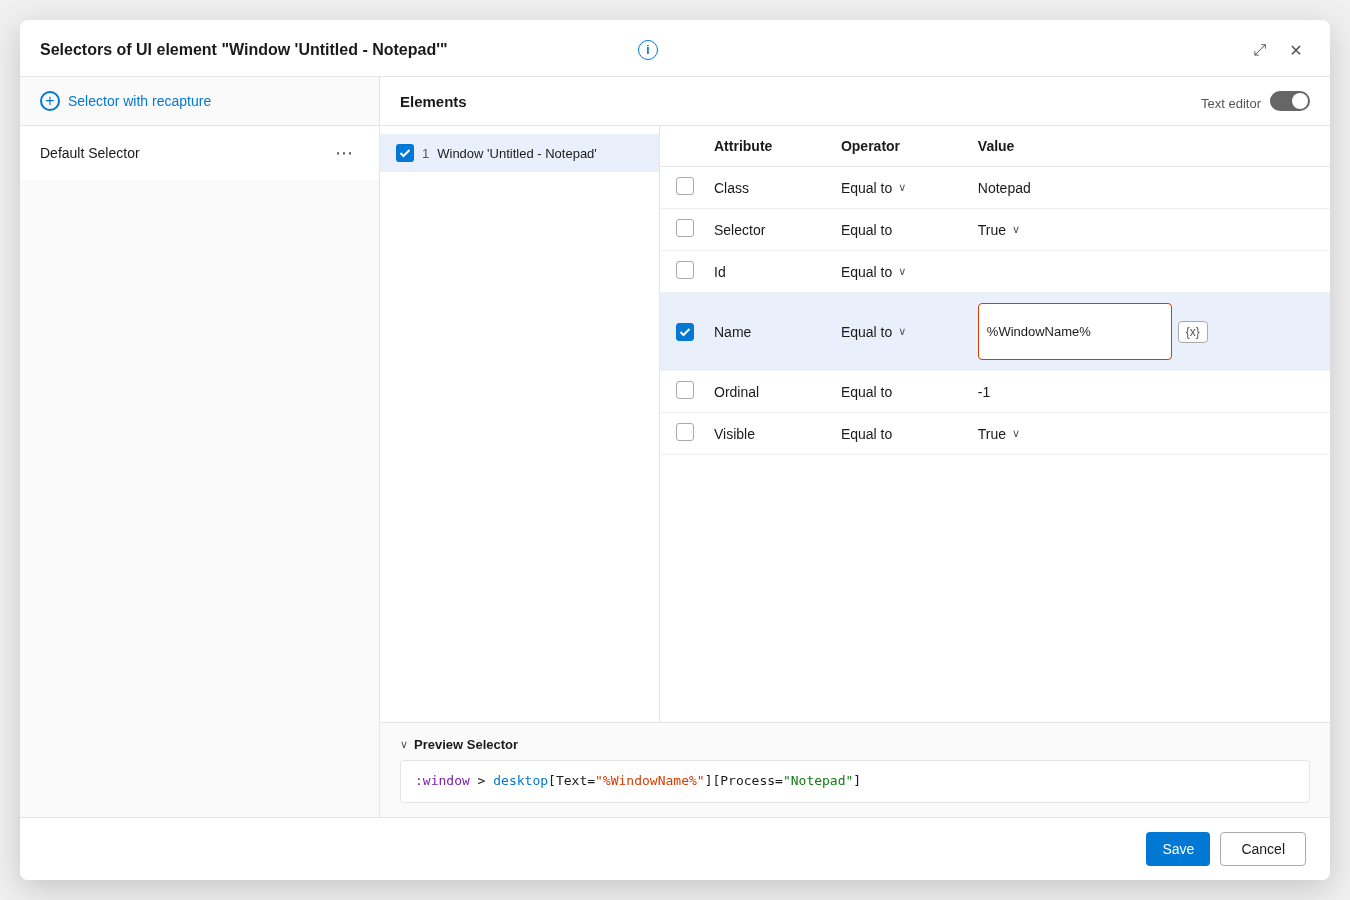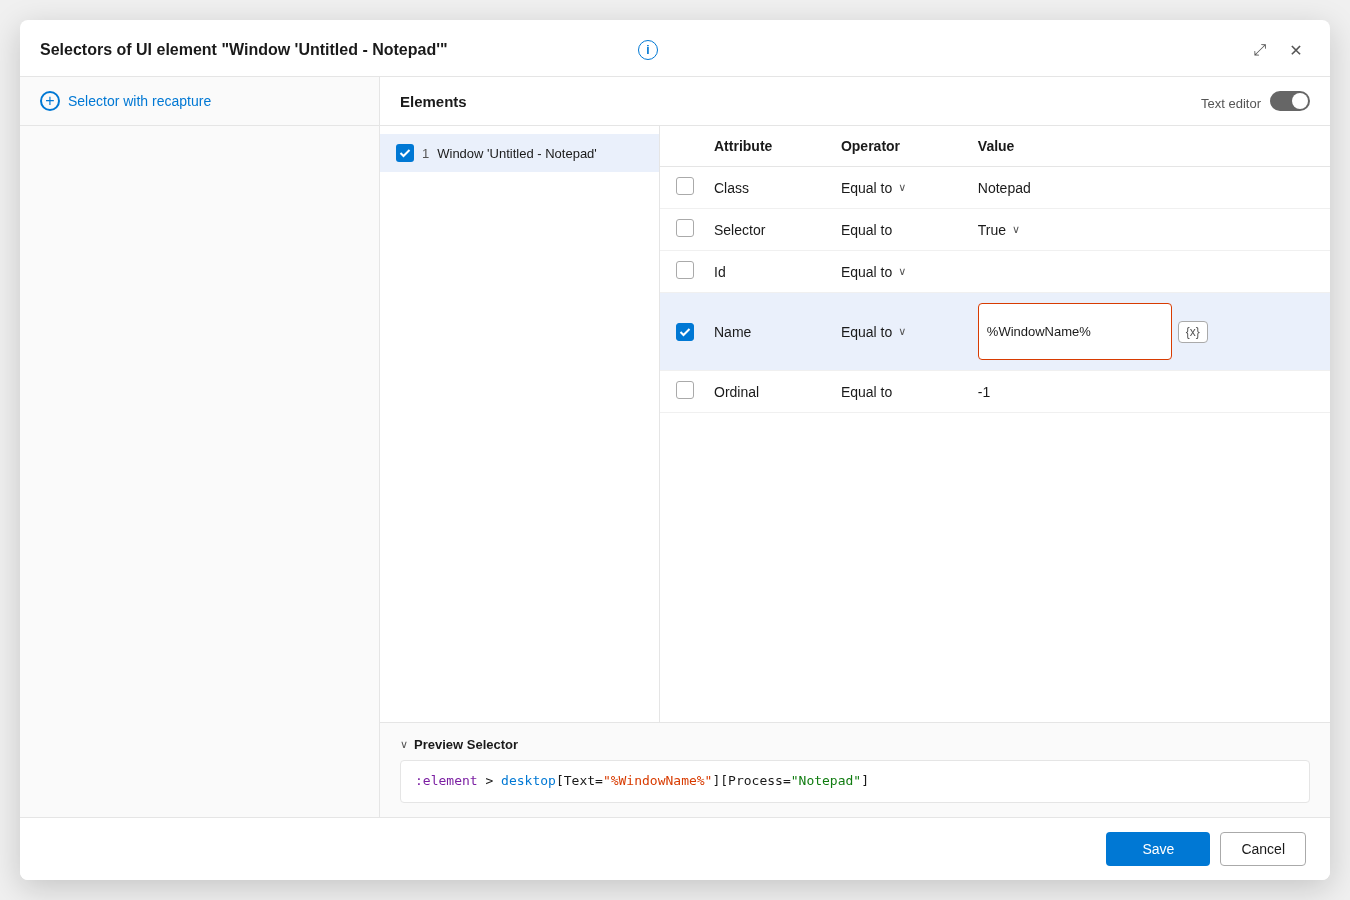--- a/index.html
+++ b/index.html
@@ -346,21 +346,21 @@
       padding: 14px 24px;
       border-top: 1px solid #e5e5e5;
       background: #fff;
       flex-shrink: 0;
     }
     .btn-save {
       background: #0078d4;
       color: #fff;
       border: none;
       border-radius: 4px;
-      padding: 8px 36px;
+      padding: 8px 16px;
       font-size: 14px;
       font-weight: 500;
       cursor: pointer;
     }
     .btn-cancel {
       background: #fff;
       color: #1a1a1a;
       border: 1px solid #aaa;
       border-radius: 4px;
       padding: 8px 20px;
@@ -387,20 +387,24 @@
     </div>
   </div>
 
   <div class="main-content">
 
     <div class="left-panel">
       <button class="add-selector-btn">
         <span class="add-icon">+</span>
         <span>Selector with recapture</span>
       </button>
+      <div class="selector-item">
+        <span class="selector-name">Default Selector</span>
+        <button class="selector-menu-btn">⋯</button>
+      </div>
     </div>
 
     <div class="right-panel">
       <div class="right-header">
         <span class="elements-title">Elements</span>
         <div class="text-editor-toggle">
           <span>Text editor</span>
           <div class="toggle-switch"></div>
         </div>
       </div>
@@ -502,32 +506,47 @@
                     <div class="operator-cell">
                       <span>Equal to</span>
                     </div>
                   </td>
                   <td>
                     <div class="value-cell">
                       <span>-1</span>
                     </div>
                   </td>
                 </tr>
+                <tr>
+                  <td class="checkbox-td"><div class="attr-checkbox"></div></td>
+                  <td>Visible</td>
+                  <td>
+                    <div class="operator-cell">
+                      <span>Equal to</span>
+                    </div>
+                  </td>
+                  <td>
+                    <div class="value-cell">
+                      <span>True</span>
+                      <span class="chevron-icon">∨</span>
+                    </div>
+                  </td>
+                </tr>
               </tbody>
           </table>
         </div>
       </div>
 
       <div class="preview-section">
         <div class="preview-header">
           <span class="preview-chevron">∨</span>
           <span class="preview-title">Preview Selector</span>
         </div>
         <div class="preview-code">
-          <span class="code-purple">:element</span><span> &gt; </span><span class="code-blue">desktop</span><span>[Text=</span><span class="code-orange">"%WindowName%"</span><span>][Process=</span><span class="code-green">"Notepad"</span><span>]</span>
+          <span class="code-purple">:window</span><span> &gt; </span><span class="code-blue">desktop</span><span>[Text=</span><span class="code-orange">"%WindowName%"</span><span>][Process=</span><span class="code-green">"Notepad"</span><span>]</span>
         </div>
       </div>
     </div>
   </div>
 
   <div class="footer">
     <button class="btn-save">Save</button>
     <button class="btn-cancel">Cancel</button>
   </div>
 </div>

